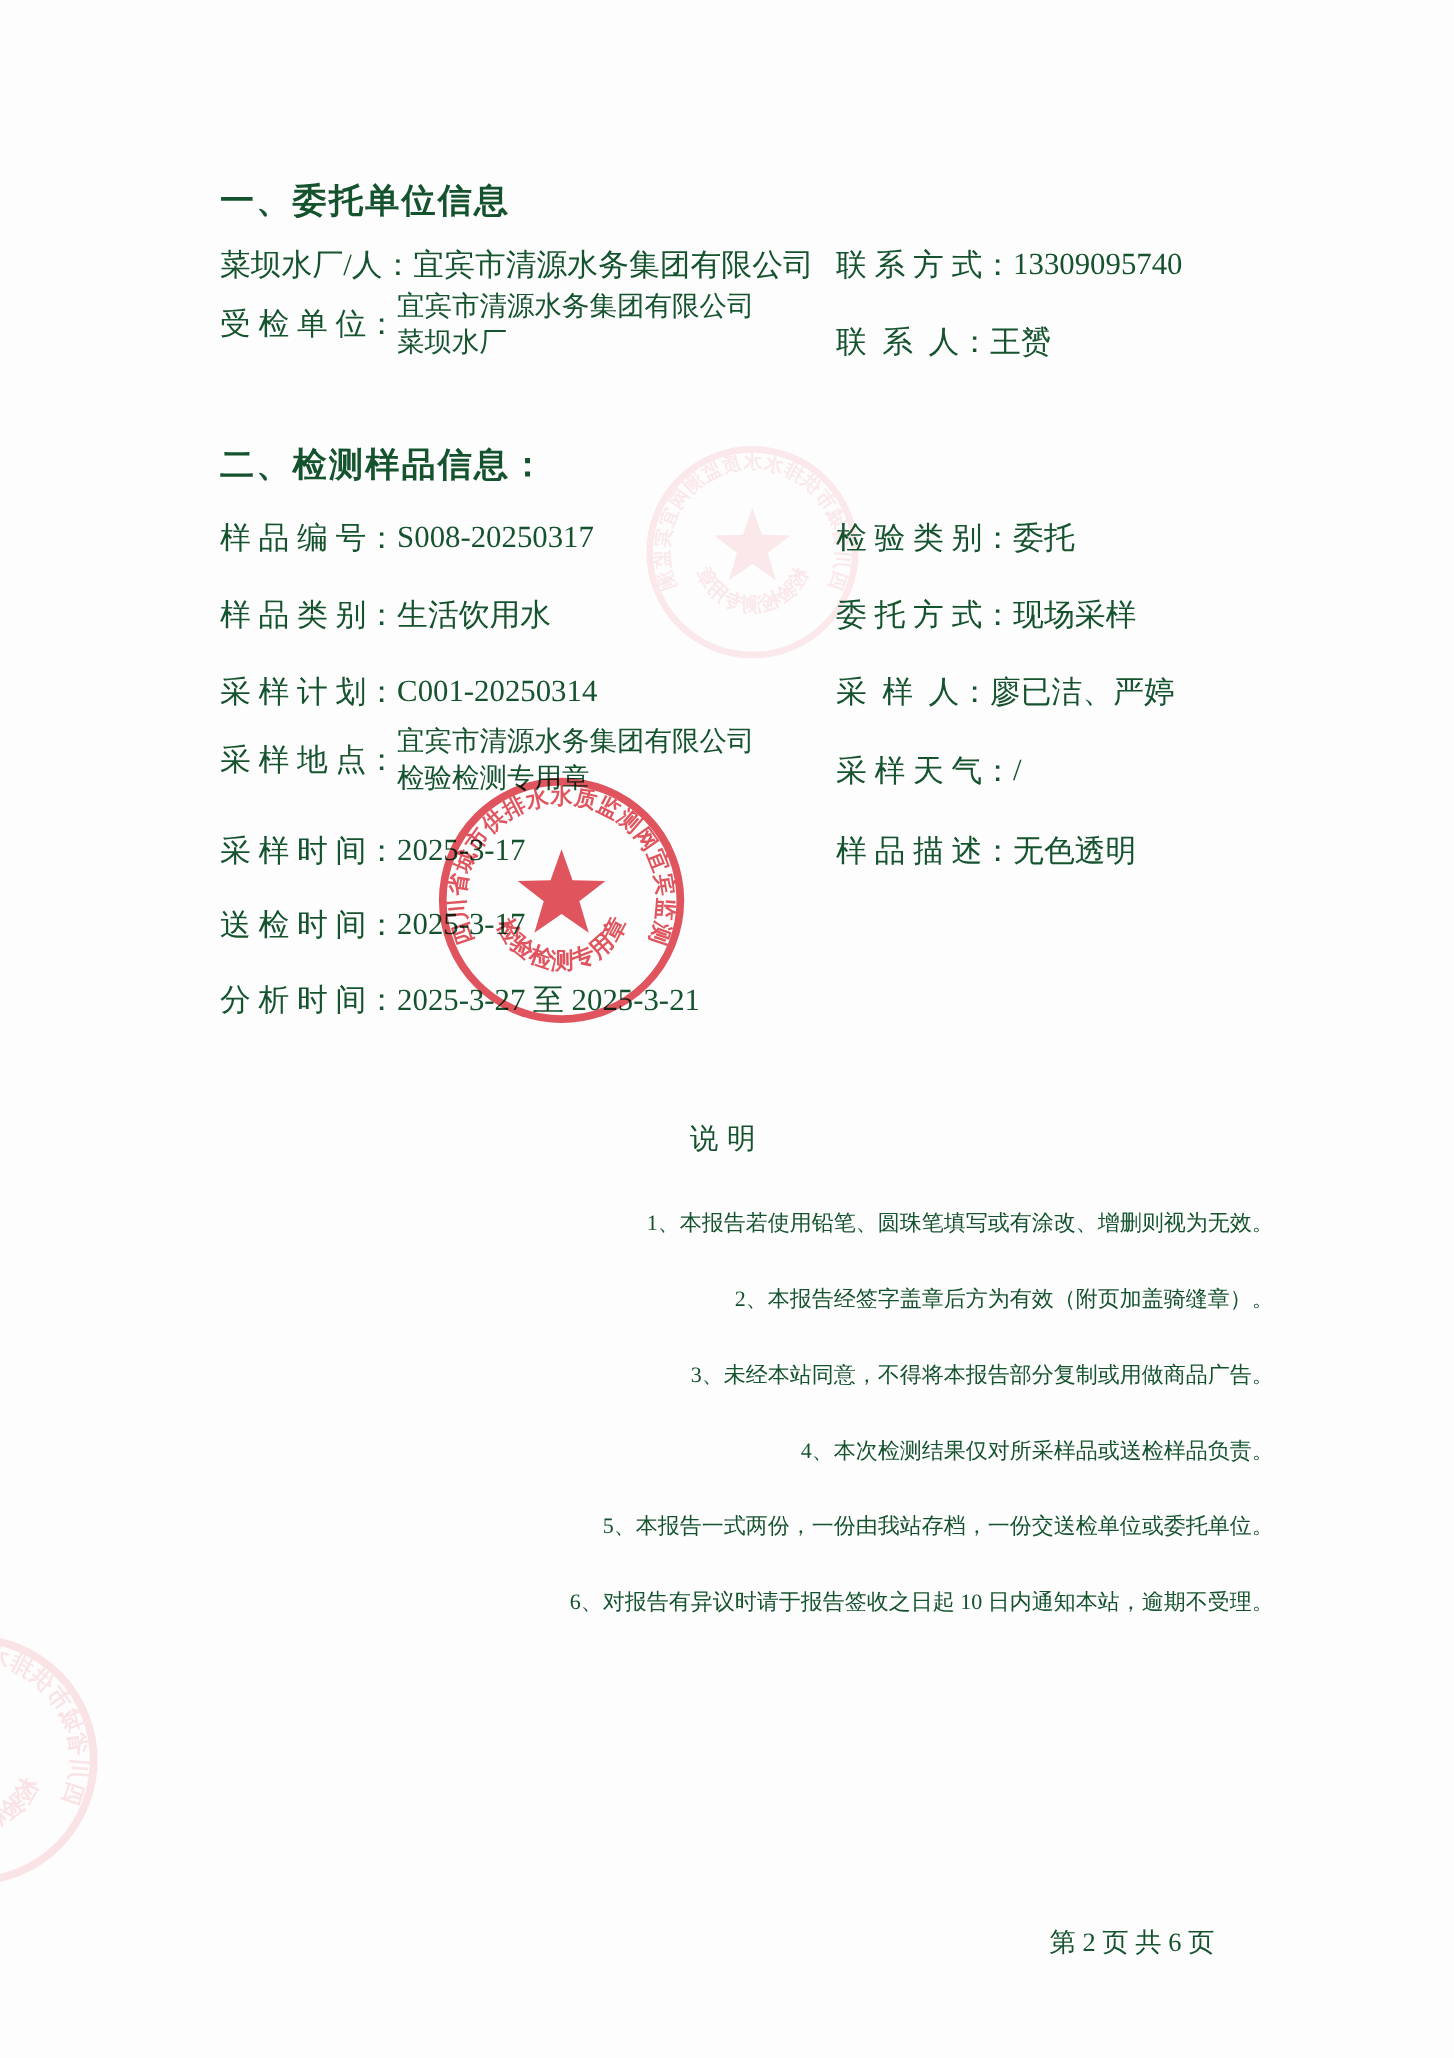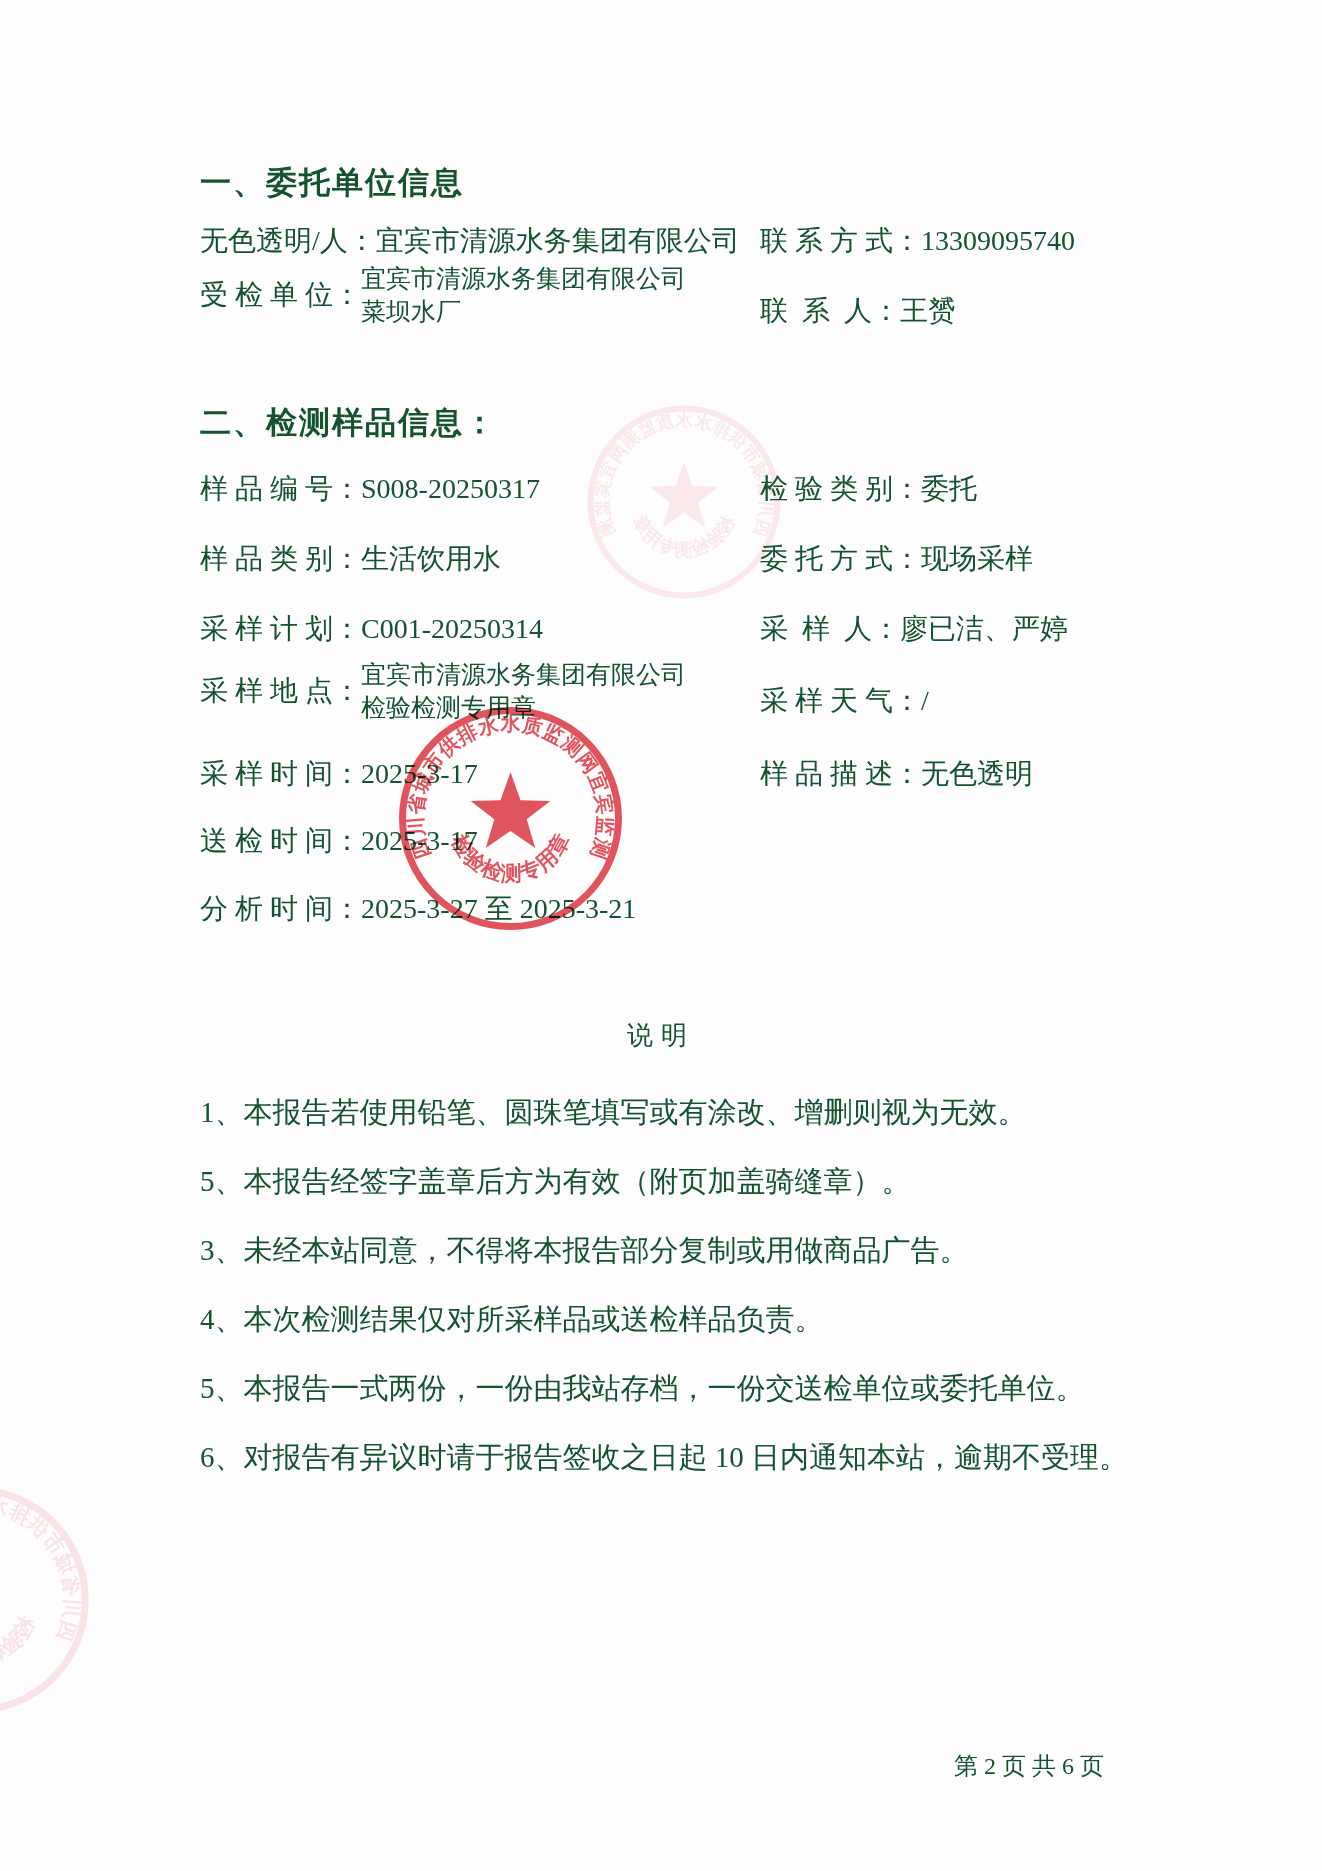--- a/index.html
+++ b/index.html
@@ -25,21 +25,21 @@
   .stack{
     display:inline-flex;flex-direction:column;
     font-size:25px;line-height:33px;white-space:nowrap;
   }
   .note-title{
     position:absolute;top:1018px;left:0;width:100%;
     text-align:center;font-size:26px;letter-spacing:8px;z-index:2;
   }
   .notes{
     position:absolute;top:1078px;left:200px;width:958px;
-    font-size:29px;line-height:69px;z-index:2;
+    font-size:20px;line-height:69px;z-index:2;text-align:right;
   }
   .notes .note{white-space:normal;}
   .page-footer{
     position:absolute;top:1750px;right:218px;
     font-size:24px;white-space:pre;z-index:2;
   }
   
   .stamp{
     position:absolute;left:388px;top:696px;width:245px;height:245px;
     z-index:3;opacity:.85;mix-blend-mode:multiply;pointer-events:none;
@@ -53,21 +53,21 @@
   .ghost-bl{left:-150px;top:1475px;width:250px;height:250px;opacity:.16;transform:scaleX(-1);}
 </style>
 </head>
 <body>
 
 <div class="page">
 
   <h2 class="sec-title" style="top:162px">一、委托单位信息</h2>
 
   <div class="field" style="top:222px;left:200px">
-    <span class="lbl">无色透明/人：</span>
+    <span class="lbl">菜坝水厂/人：</span>
       <span class="val">宜宾市清源水务集团有限公司</span>
   </div>
   <div class="field" style="top:222px;left:760px">
     <span class="lbl">联 系 方 式：</span>
       <span class="val">13309095740</span>
   </div>
 
   <div class="field" style="top:262px;left:200px">
     <span class="lbl">受 检 单 位：</span>
     <span class="stack">
@@ -180,21 +180,21 @@
       <textPath href="#arcT3" startOffset="0">四川省城市供排水水质监测网宜宾监测站</textPath>
     </text>
     <text font-size="21" letter-spacing="1" fill="#e86070">
       <textPath href="#arcB3" startOffset="0">检验检测专用章</textPath>
     </text>
   </svg>
 
   <div class="note-title">说明</div>
   <div class="notes">
     <div class="note">1、本报告若使用铅笔、圆珠笔填写或有涂改、增删则视为无效。</div>
-    <div class="note">5、本报告经签字盖章后方为有效（附页加盖骑缝章）。</div>
+    <div class="note">2、本报告经签字盖章后方为有效（附页加盖骑缝章）。</div>
     <div class="note">3、未经本站同意，不得将本报告部分复制或用做商品广告。</div>
     <div class="note">4、本次检测结果仅对所采样品或送检样品负责。</div>
     <div class="note">5、本报告一式两份，一份由我站存档，一份交送检单位或委托单位。</div>
     <div class="note">6、对报告有异议时请于报告签收之日起 10 日内通知本站，逾期不受理。</div>
   </div>
 
   <div class="page-footer">第 2 页 共 6 页</div>
 
 </div>
 

